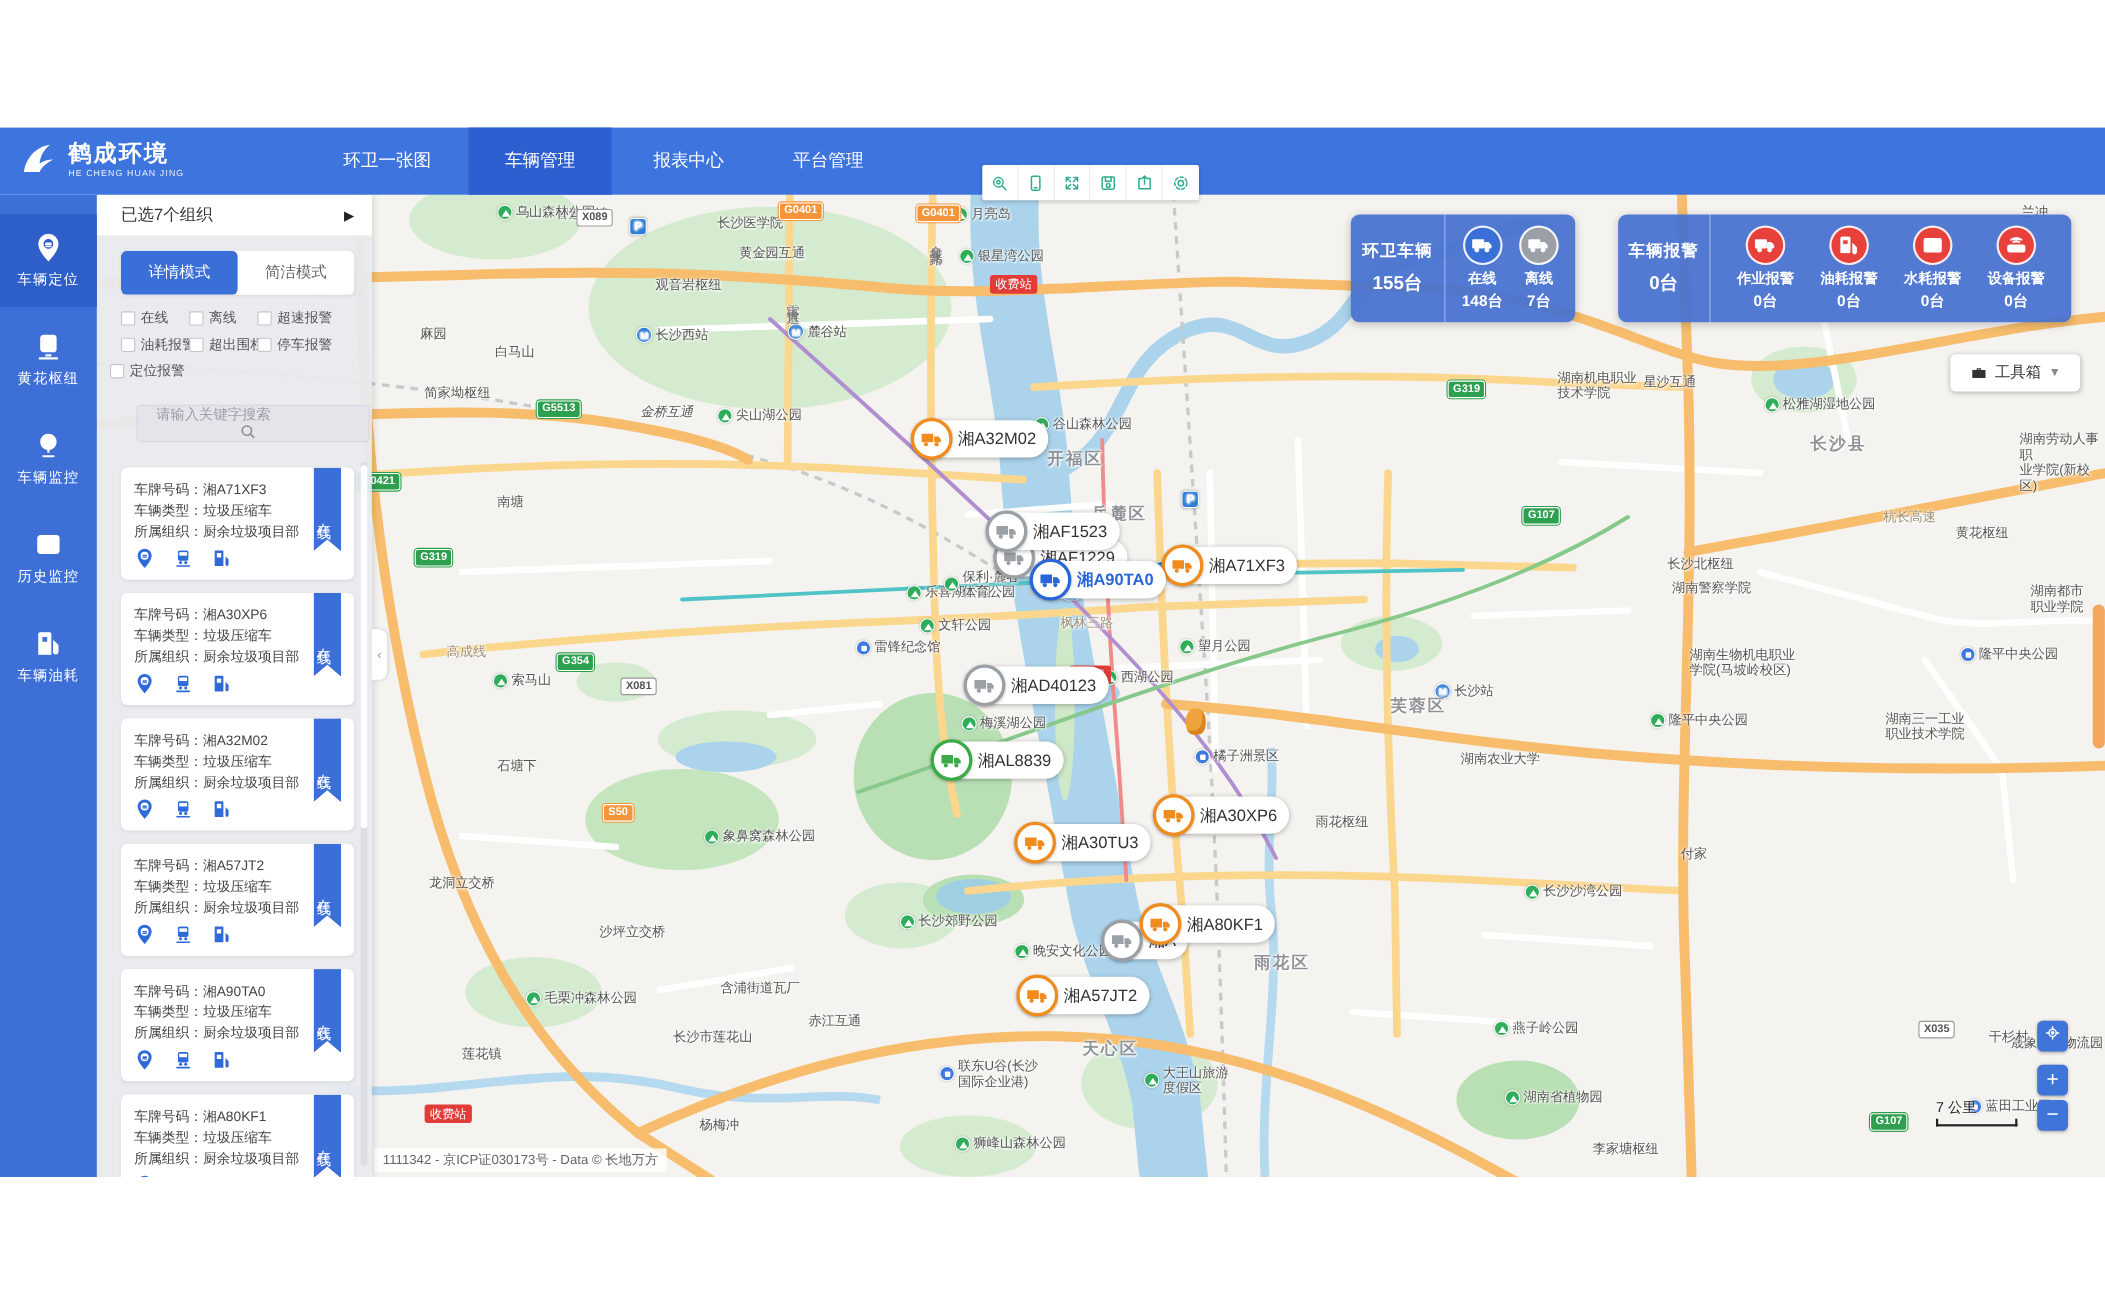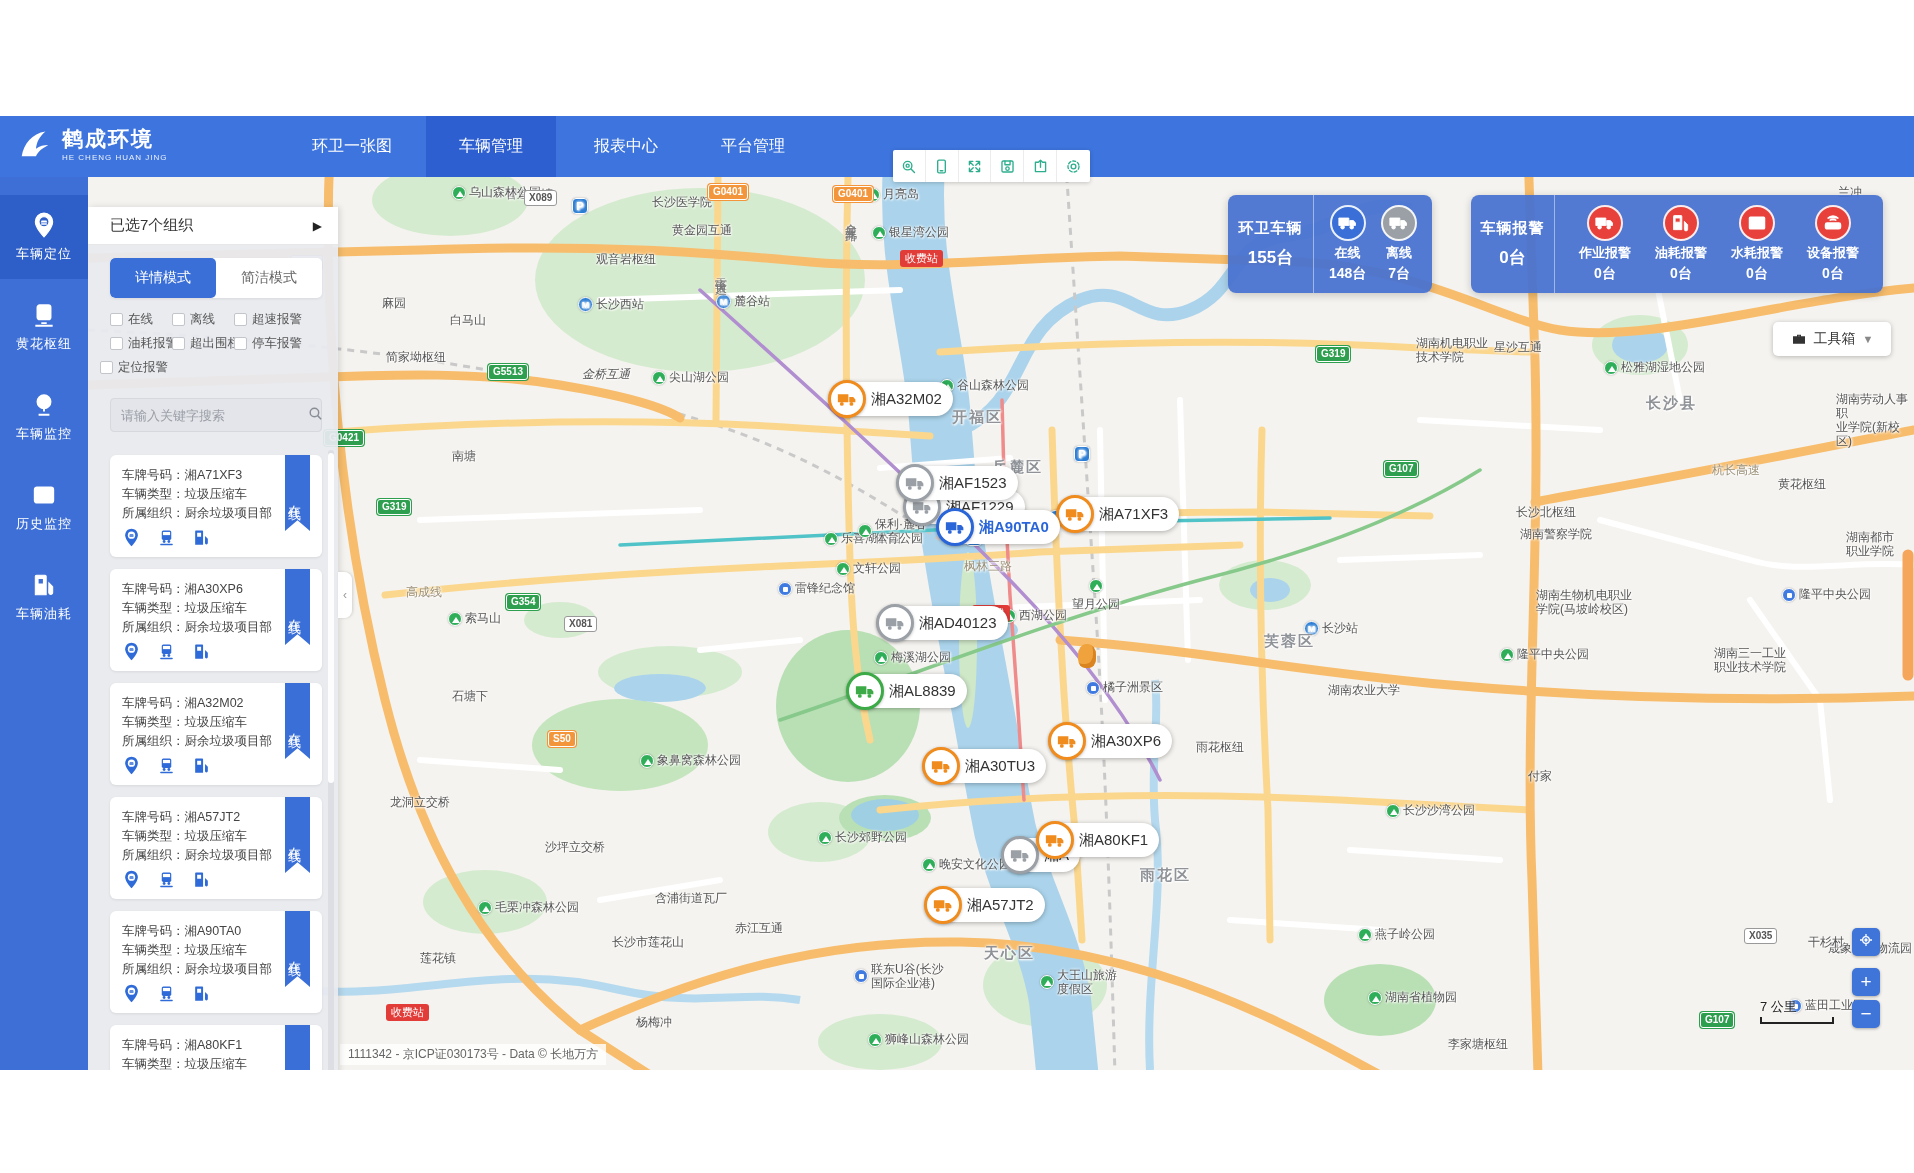--- a/index.html
+++ b/index.html
@@ -80,30 +80,30 @@
   #fsicon svg{ width:20px; height:20px; stroke:#fff; stroke-width:2.2; fill:none; stroke-linecap:round;}
 
   
   #sidebar { position:absolute; left:0; top:177px; width:88px; height:893px; background:#3d6fd6; z-index:55;}
   .sbitem { position:absolute; left:0; width:88px; height:84px; display:flex; flex-direction:column; align-items:center; justify-content:center; gap:7px; color:#fff; cursor:pointer;}
   .sbitem.active { background:#2e5ec8; }
   .sbitem .lb { font-size:13px; letter-spacing:1px;}
   .sbitem svg { width:26px; height:26px; fill:#fff; stroke:#fff; }
 
   
-  #panel { position:absolute; left:88px; top:177px; width:250px; height:893px; background:rgba(232,234,239,.94); z-index:50; box-shadow:2px 0 6px rgba(0,0,0,.12);margin-top:30px;}
+  #panel { position:absolute; left:88px; top:177px; width:250px; height:893px; background:rgba(232,234,239,.94); z-index:50; box-shadow:2px 0 6px rgba(0,0,0,.12);}
   #panelhead { position:absolute; left:0; top:0; width:250px; height:38px; background:#fff; border-bottom:1px solid #e7e7e7; display:flex; align-items:center; }
   #panelhead .t { margin-left:22px; font-size:15px; color:#333; }
   #panelhead .arr { position:absolute; right:16px; font-size:12px; color:#222; cursor:pointer;}
   #modes { position:absolute; left:22px; top:51px; width:212px; height:40px; background:#fff; border-radius:5px; overflow:hidden; display:flex; box-shadow:0 1px 3px rgba(0,0,0,.08);}
   #modes .m { flex:1; display:flex; align-items:center; justify-content:center; font-size:14px; color:#666; cursor:pointer;}
   #modes .m.active { background:#3a6fd8; color:#fff; border-radius:5px; }
   .fcb { position:absolute; display:flex; align-items:center; gap:5px; font-size:12.5px; color:#555; cursor:pointer; white-space:nowrap;}
   .fcb .box { width:13px; height:13px; background:#fff; border:1px solid #c2c5cb; border-radius:2px; flex:none;}
-  #searchbox { position:absolute; left:22px; top:191px; width:212px; height:34px; background:#e3e5ea; border:1px solid #d6d8de; border-radius:4px; display:flex; align-items:center;}
+  #searchbox { position:absolute; left:36px; top:191px; width:212px; height:34px; background:#e3e5ea; border:1px solid #d6d8de; border-radius:4px; display:flex; align-items:center;flex-direction:column;}
   #searchbox input { flex:1; border:none; background:transparent; outline:none; font-size:13px; color:#444; padding:0 10px; font-family:inherit;}
   #searchbox input::placeholder { color:#9b9ea6; }
   #searchbox .mag { margin-right:10px; }
   #searchbox .mag svg { width:17px; height:17px; stroke:#8a8d95; fill:none; stroke-width:2;}
   #cards { position:absolute; left:22px; top:248px; width:212px; }
   .vcard { position:relative; width:212px; height:102px; background:#fff; border-radius:6px; margin-bottom:12px; padding:11px 12px; box-shadow:0 1px 3px rgba(0,0,0,.08); cursor:pointer;}
   .vcard .ln { font-size:12.5px; color:#444; line-height:19px; white-space:nowrap;}
   .vcard .icons { display:flex; gap:16px; margin-top:5px;}
   .vcard .icons svg { width:19px; height:19px; fill:#2f6bd8; }
   .ribbon { position:absolute; top:0; right:12px; width:25px; height:76px; background:#3a6fd8; color:#fff; font-size:13px; letter-spacing:2px; writing-mode:vertical-lr; text-align:center; padding-top:8px; clip-path:polygon(0 0,100% 0,100% 100%,50% 86%,0 100%);}
@@ -328,21 +328,21 @@
           <span class="t">银星湾公园</span>
         </div>
         <div class="mlbl" style="left: 940px; top: 377px; position: absolute;">
           <span class="pk-icon"></span>
           <span class="t">谷山森林公园</span>
         </div>
         <div class="mlbl" style="left: 652px; top: 369px; position: absolute;">
           <span class="pk-icon"></span>
           <span class="t">尖山湖公园</span>
         </div>
-        <div class="mlbl" style="left: 1072px; top: 579px; position: absolute; flex-direction: column;">
+        <div class="mlbl" style="left: 1072px; top: 579px; position: absolute;">
           <span class="pk-icon"></span>
           <span class="t">望月公园</span>
         </div>
         <div class="mlbl" style="left: 824px; top: 530px; position: absolute;">
           <span class="pk-icon"></span>
           <span class="t">乐喜湖公园</span>
         </div>
         <div class="mlbl" style="left: 836px; top: 560px; position: absolute;">
           <span class="pk-icon"></span>
           <span class="t">文轩公园</span>

